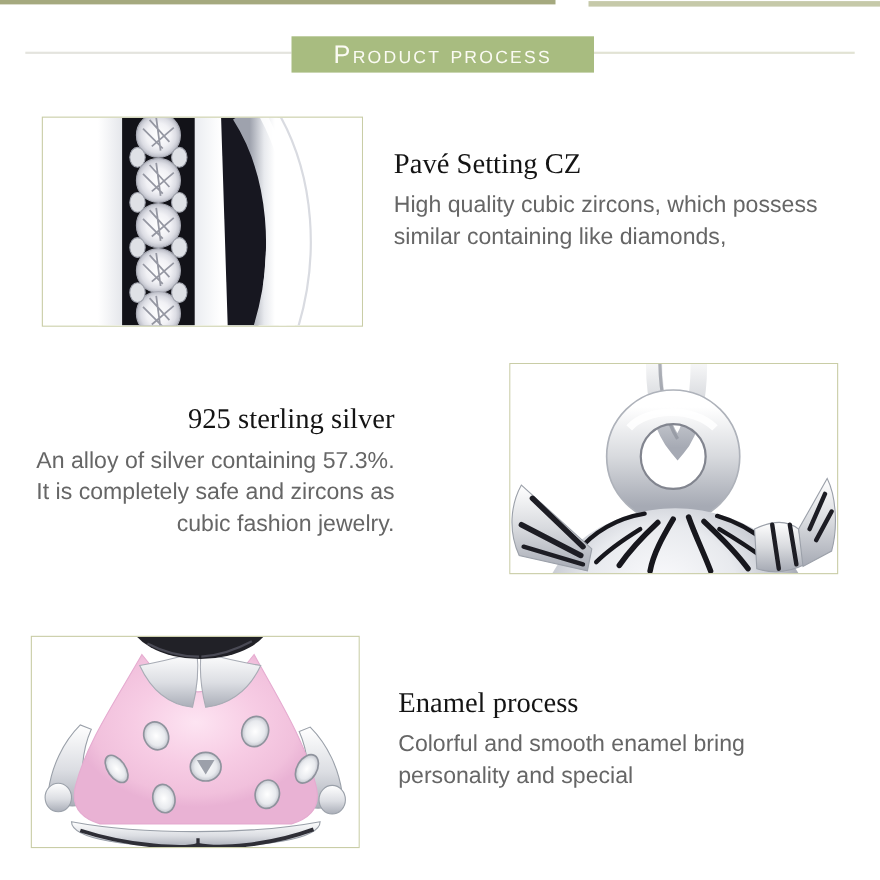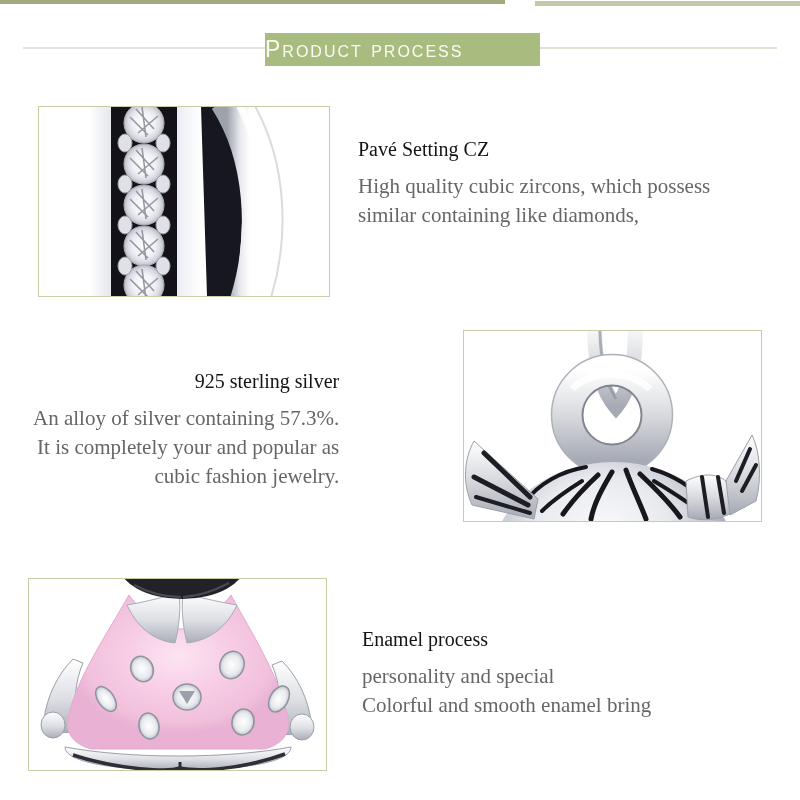--- a/index.html
+++ b/index.html
@@ -7,40 +7,40 @@
     position:relative;width:800px;height:800px;background:#ffffff;overflow:hidden;
     font-family:"Liberation Serif", serif;
   }
   .topline-left{position:absolute;left:0;top:0;width:505px;height:4px;background:#a5a97f;}
   .topline-right{position:absolute;left:535px;top:1px;width:265px;height:5px;background:#c6c9a9;}
   .hr-left{position:absolute;left:23px;top:47px;width:242px;height:2px;background:#e4e4de;}
   .hr-right{position:absolute;left:540px;top:47px;width:237px;height:2px;background:#e2e3d4;}
   .banner{
     position:absolute;left:265px;top:33px;width:275px;height:33px;
     background:#a8bc80;color:#fbfbf3;
-    display:flex;align-items:center;
+    display:flex;align-items:center;justify-content:center;
     font-family:"Liberation Sans", sans-serif;
     font-variant:small-caps;font-size:23px;letter-spacing:2px;
   }
   .img-frame{
     position:absolute;border:1px solid #c9cda6;background:#ffffff;overflow:hidden;
   }
   .img-frame svg{display:block;}
   .frame-1{left:38px;top:106px;width:290px;height:189px;}
   .frame-2{left:463px;top:330px;width:297px;height:190px;}
   .frame-3{left:28px;top:578px;width:297px;height:191px;}
   .sec-text{position:absolute;}
   .sec-text h2{
-    margin:0;font-weight:normal;font-size:20px;line-height:34px;color:#141414;
+    margin:0;font-weight:normal;font-size:26px;line-height:34px;color:#141414;
     font-family:"Liberation Serif", serif;
   }
   .sec-text .body{margin-top:6px;}
   .sec-text .line{
     font-size:21px;line-height:29px;color:#666666;
-    font-family:Liberation Serif, serif;
+    font-family:Liberation Sans, sans-serif;
   }
   .text-1{left:358px;top:132px;}
   .text-2{left:33px;top:364px;text-align:right;}
   .text-3{left:362px;top:622px;}
 </style>
 </head>
 <body>
 
 <div class="page">
 
@@ -109,21 +109,21 @@
     <div class="body">
       <div class="line">High quality cubic zircons, which possess</div>
       <div class="line">similar containing like diamonds,</div>
     </div>
   </div>
 
   <div class="sec-text text-2">
     <h2>925 sterling silver</h2>
     <div class="body">
       <div class="line">An alloy of silver containing 57.3%.</div>
-      <div class="line">It is completely your and popular as</div>
+      <div class="line">It is completely safe and zircons as</div>
       <div class="line">cubic fashion jewelry.</div>
     </div>
   </div>
   <div class="img-frame frame-2">
     <svg width="297" height="190" viewBox="0 0 297 190">
       <defs>
         <linearGradient id="g2m" x1="0" y1="0" x2="0" y2="1">
           <stop offset="0" stop-color="#ffffff"></stop>
             <stop offset="0.5" stop-color="#d8dade"></stop>
           <stop offset="1" stop-color="#a6aab4"></stop>
@@ -207,18 +207,18 @@
       <ellipse cx="153" cy="-16" rx="64" ry="36" fill="#212127"></ellipse>
       <path d="M 105,6 C 120,14 136,18 152,18 M 200,4 C 185,12 170,17 154,18" stroke="#4a4a55" stroke-width="2" fill="none"></path>
       <path d="M 36,168 C 100,180 198,180 262,168 C 262,184 210,191 149,191 C 88,191 36,184 36,168 Z" fill="url(#g3m)" stroke="#9aa0a9" stroke-width="1"></path>
       <path d="M 44,176 C 90,191 140,193 151,189 M 151,189 C 170,193 215,190 256,175" stroke="#2e2e36" stroke-width="3.5" fill="none"></path>
       <path d="M 151,183 L 151,191" stroke="#2e2e36" stroke-width="3" fill="none"></path>
     </svg>
   </div>
   <div class="sec-text text-3">
     <h2>Enamel process</h2>
     <div class="body">
+      <div class="line">Colorful and smooth enamel bring</div>
       <div class="line">personality and special</div>
-      <div class="line">Colorful and smooth enamel bring</div>
     </div>
   </div>
 
 </div>
 
 </body></html>

